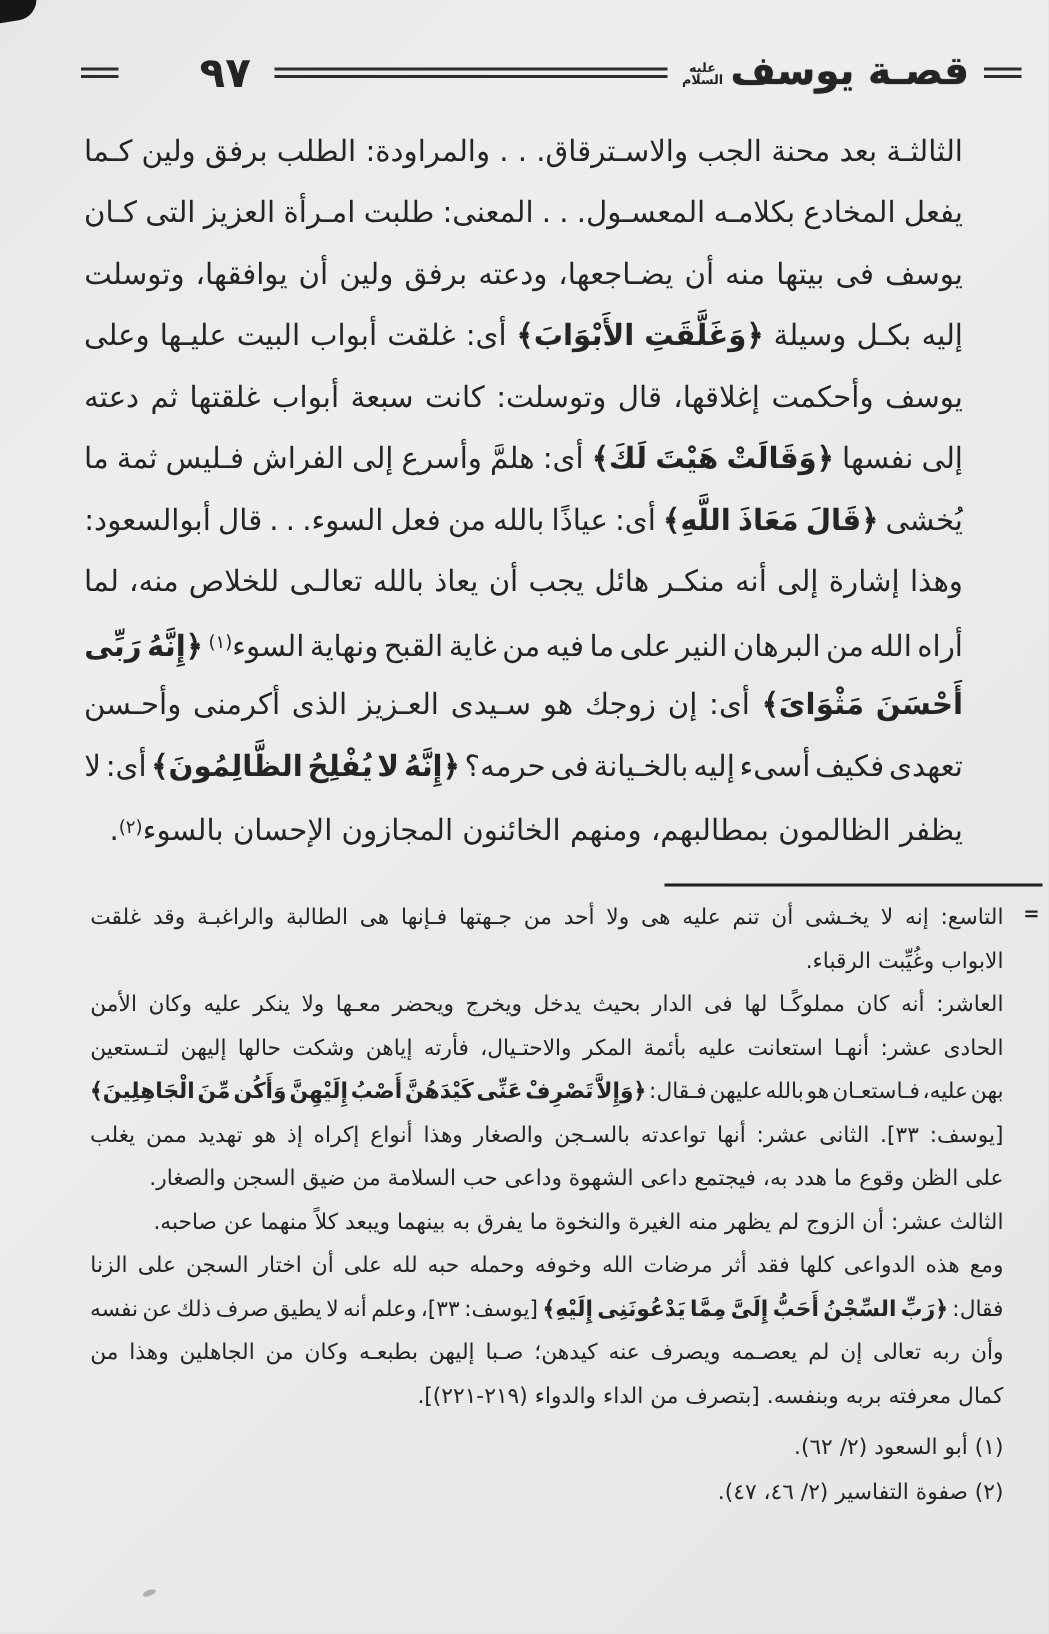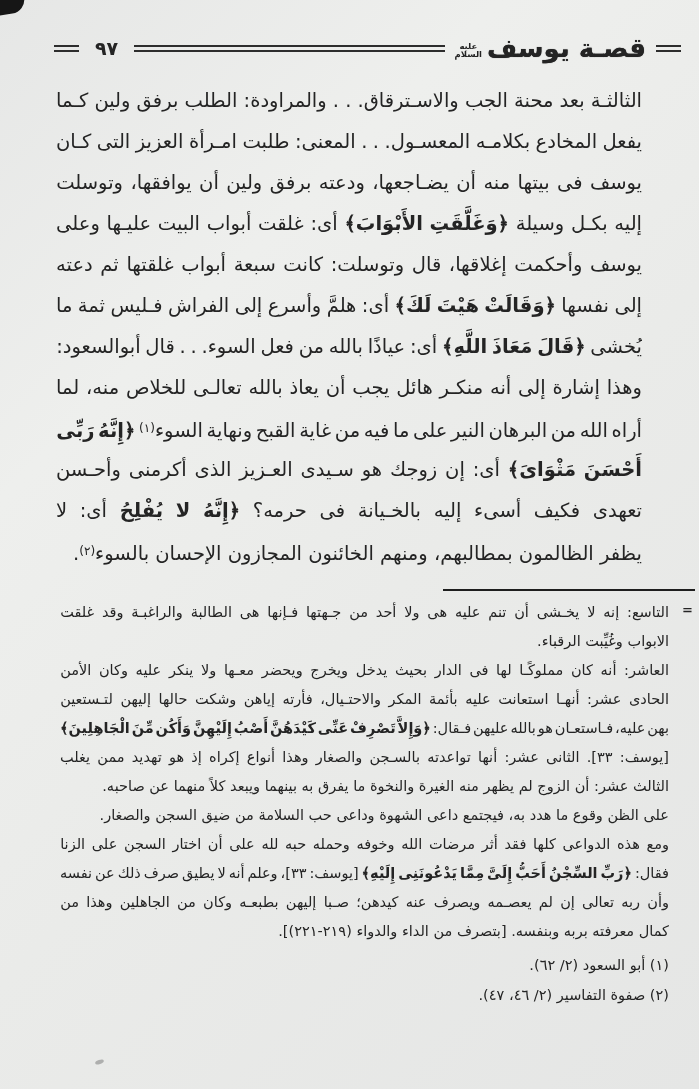--- a/index.html
+++ b/index.html
@@ -16,21 +16,21 @@
     background:rgba(40,40,40,.3); border-radius:50%; transform:rotate(-20deg); }
 
   .header { display:flex; align-items:center; margin:30px 18px 0 54px; height:36px; gap:10px; }
   .dline { height:7px; border-top:2.5px solid #2d2d2d; border-bottom:2.5px solid #2d2d2d; }
   .dline.short { width:25px; }
   .dline.long  { flex:1; }
   .title-wrap { display:flex; align-items:center; gap:5px; white-space:nowrap; }
   .title { font-size:26px; font-weight:bold; letter-spacing:-1px; text-shadow:0 0 .7px currentColor; }
   .honorific { display:inline-flex; flex-direction:column; align-items:center;
     font-size:8.5px; line-height:8.5px; font-weight:bold; transform:translateY(2px); }
-  .page-num { font-size:19px; font-weight:bold; padding:0 6px; }
+  .page-num { font-size:28px; font-weight:bold; padding:0 6px;margin-left:38px; }
 
   .body-block { margin:14px 57px 0 56px; font-size:19.5px; }
   .tline { height:41px; line-height:41px; overflow:hidden; }
   .just { display:flex; justify-content:space-between; align-items:baseline; }
   .tline:not(.just) { text-align:right; }
   .w { flex:0 0 auto; white-space:pre; }
   .quran { font-weight:bold; }
   .sup { font-size:.62em; vertical-align:5px; }
 
   .fn-sep { margin:17px 4px 7px auto; width:252px; border-top:2.5px solid #1e1e1e; }
@@ -212,20 +212,21 @@
         <span class="w"><span>تعهدى</span></span>
         <span class="w"><span>فكيف</span></span>
         <span class="w"><span>أسىء</span></span>
         <span class="w"><span>إليه</span></span>
         <span class="w"><span>بالخـيانة</span></span>
         <span class="w"><span>فى</span></span>
         <span class="w"><span>حرمه؟</span></span>
         <span class="w"><span class="quran">﴿إِنَّهُ</span></span>
         <span class="w"><span class="quran">لا</span></span>
         <span class="w"><span class="quran">يُفْلِحُ</span></span>
+        <span class="w"><span class="quran">الظَّالِمُونَ﴾</span></span>
         <span class="w"><span>أى:</span></span>
         <span class="w"><span>لا</span></span>
       </div>
       <div class="tline"><span>يظفر الظالمون بمطالبهم، ومنهم الخائنون المجازون الإحسان بالسوء</span><span class="sup">(٢)</span><span>.</span></div>
     </div>
 
   <div class="fn-sep"></div>
 
   <div class="fn-block" id="fn-lines">
     <span class="cont-mark">=</span>
@@ -314,22 +315,22 @@
         <span class="w"><span>والصغار</span></span>
         <span class="w"><span>وهذا</span></span>
         <span class="w"><span>أنواع</span></span>
         <span class="w"><span>إكراه</span></span>
         <span class="w"><span>إذ</span></span>
         <span class="w"><span>هو</span></span>
         <span class="w"><span>تهديد</span></span>
         <span class="w"><span>ممن</span></span>
         <span class="w"><span>يغلب</span></span>
       </div>
+      <div class="tline"><span>على الظن وقوع ما هدد به، فيجتمع داعى الشهوة وداعى حب السلامة من ضيق السجن والصغار.</span></div>
       <div class="tline"><span>الثالث عشر: أن الزوج لم يظهر منه الغيرة والنخوة ما يفرق به بينهما ويبعد كلاً منهما عن صاحبه.</span></div>
-      <div class="tline"><span>على الظن وقوع ما هدد به، فيجتمع داعى الشهوة وداعى حب السلامة من ضيق السجن والصغار.</span></div>
       <div class="tline just">
         <span class="w"><span>ومع</span></span>
         <span class="w"><span>هذه</span></span>
         <span class="w"><span>الدواعى</span></span>
         <span class="w"><span>كلها</span></span>
         <span class="w"><span>فقد</span></span>
         <span class="w"><span>أثر</span></span>
         <span class="w"><span>مرضات</span></span>
         <span class="w"><span>الله</span></span>
         <span class="w"><span>وخوفه</span></span>

